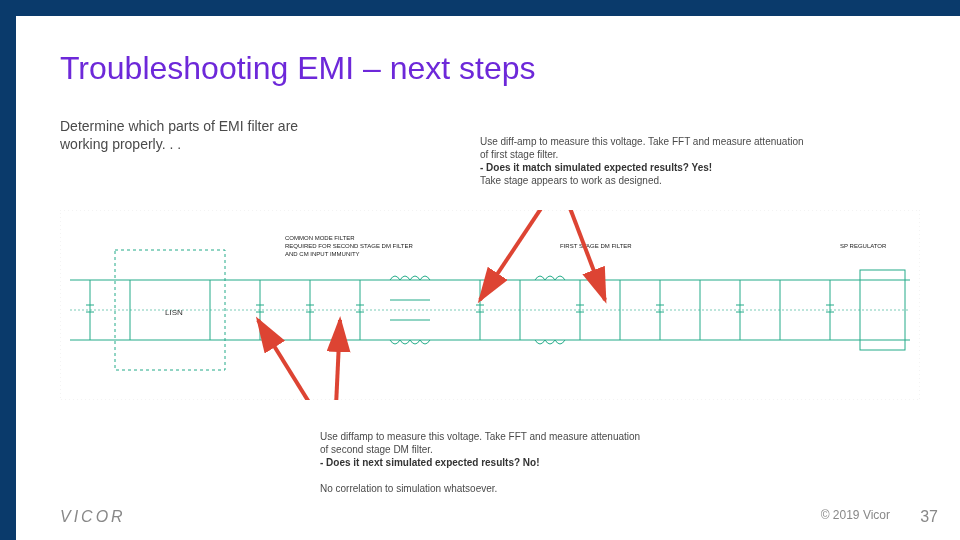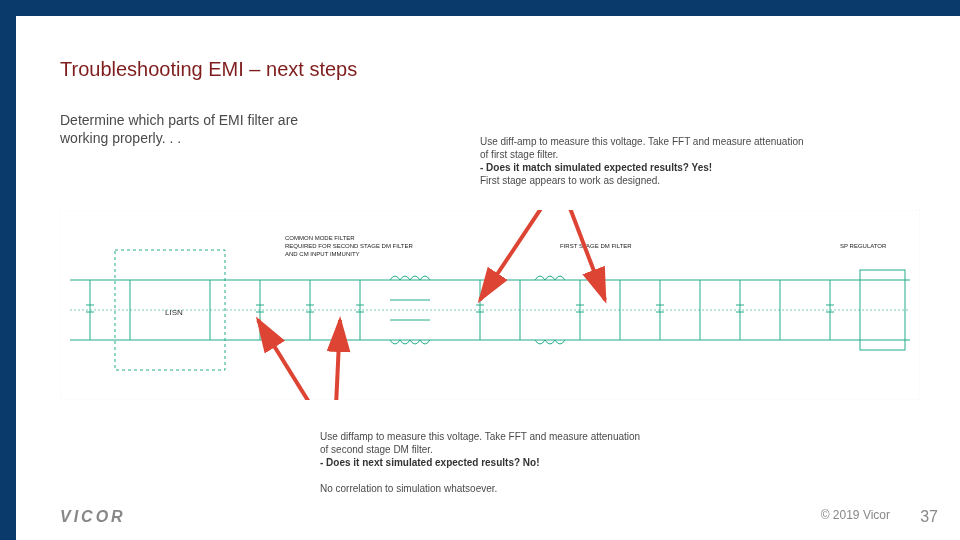--- a/index.html
+++ b/index.html
@@ -1,45 +1,45 @@
 <!DOCTYPE html>
 <html><head>
 <meta charset="utf-8">
 <style>
 html,body{margin:0;padding:0;width:960px;height:540px;font-family:Arial,Helvetica,sans-serif;color:#555;background:#fff;overflow:hidden}
 .top-bar{position:absolute;left:0;top:0;width:100%;height:16px;background:#0a3a6b}
 .left-bar{position:absolute;left:0;top:0;width:16px;height:100%;background:#0a3a6b}
 .content{position:absolute;left:60px;top:50px;right:30px}
-h1{font-size:20px;font-weight:400;color:#7f1d1d;margin:8px 0 30px 0}
+h1{font-size:32px;font-weight:400;color:#6d28d9;margin:0 0 30px 0}
 .intro{font-size:14px;color:#4a4a4a;width:290px;line-height:1.3}
 .note{font-size:10px;color:#4a4a4a;line-height:1.3;position:absolute}
 .note.top{left:480px;top:135px;width:330px}
 .note.bottom{left:320px;top:430px;width:330px}
 b{font-weight:700;color:#333}
 .diagram{position:absolute;left:60px;top:210px;width:860px;height:190px}
 .diagram svg{width:100%;height:100%}
-.footer{position:absolute;bottom:14px;left:60px;font-family:Arial;font-weight:700;font-style:italic;letter-spacing:3px;color:#888;font-size:16px}
+.footer{position:absolute;bottom:14px;left:60px;font-family:Arial;font-weight:400;font-style:italic;letter-spacing:3px;color:#888;font-size:16px}
 .copy{position:absolute;bottom:18px;right:70px;font-size:12px;color:#888}
 .pagenum{position:absolute;bottom:14px;right:22px;font-size:16px;color:#888}
 </style>
 </head>
 <body>
 
 <div class="top-bar"></div>
 <div class="left-bar"></div>
 
 <div class="content">
   <h1>Troubleshooting EMI – next steps</h1>
   <div class="intro">Determine which parts of EMI filter are working properly. . .</div>
 </div>
 
 <div class="note top">
   <span>Use diff-amp to measure this voltage. Take FFT and measure attenuation of first stage filter.</span><br>
   <b>- Does it match simulated expected results? Yes!</b><br>
-  <span>First stage appears to work as designed.</span>
+  <span>Take stage appears to work as designed.</span>
 </div>
 
 <div class="note bottom">
   <span>Use diffamp to measure this voltage. Take FFT and measure attenuation of second stage DM filter.</span><br>
   <b>- Does it next simulated expected results? No!</b><br>
   <br>
   <span>No correlation to simulation whatsoever.</span>
 </div>
 
 <div class="diagram">

